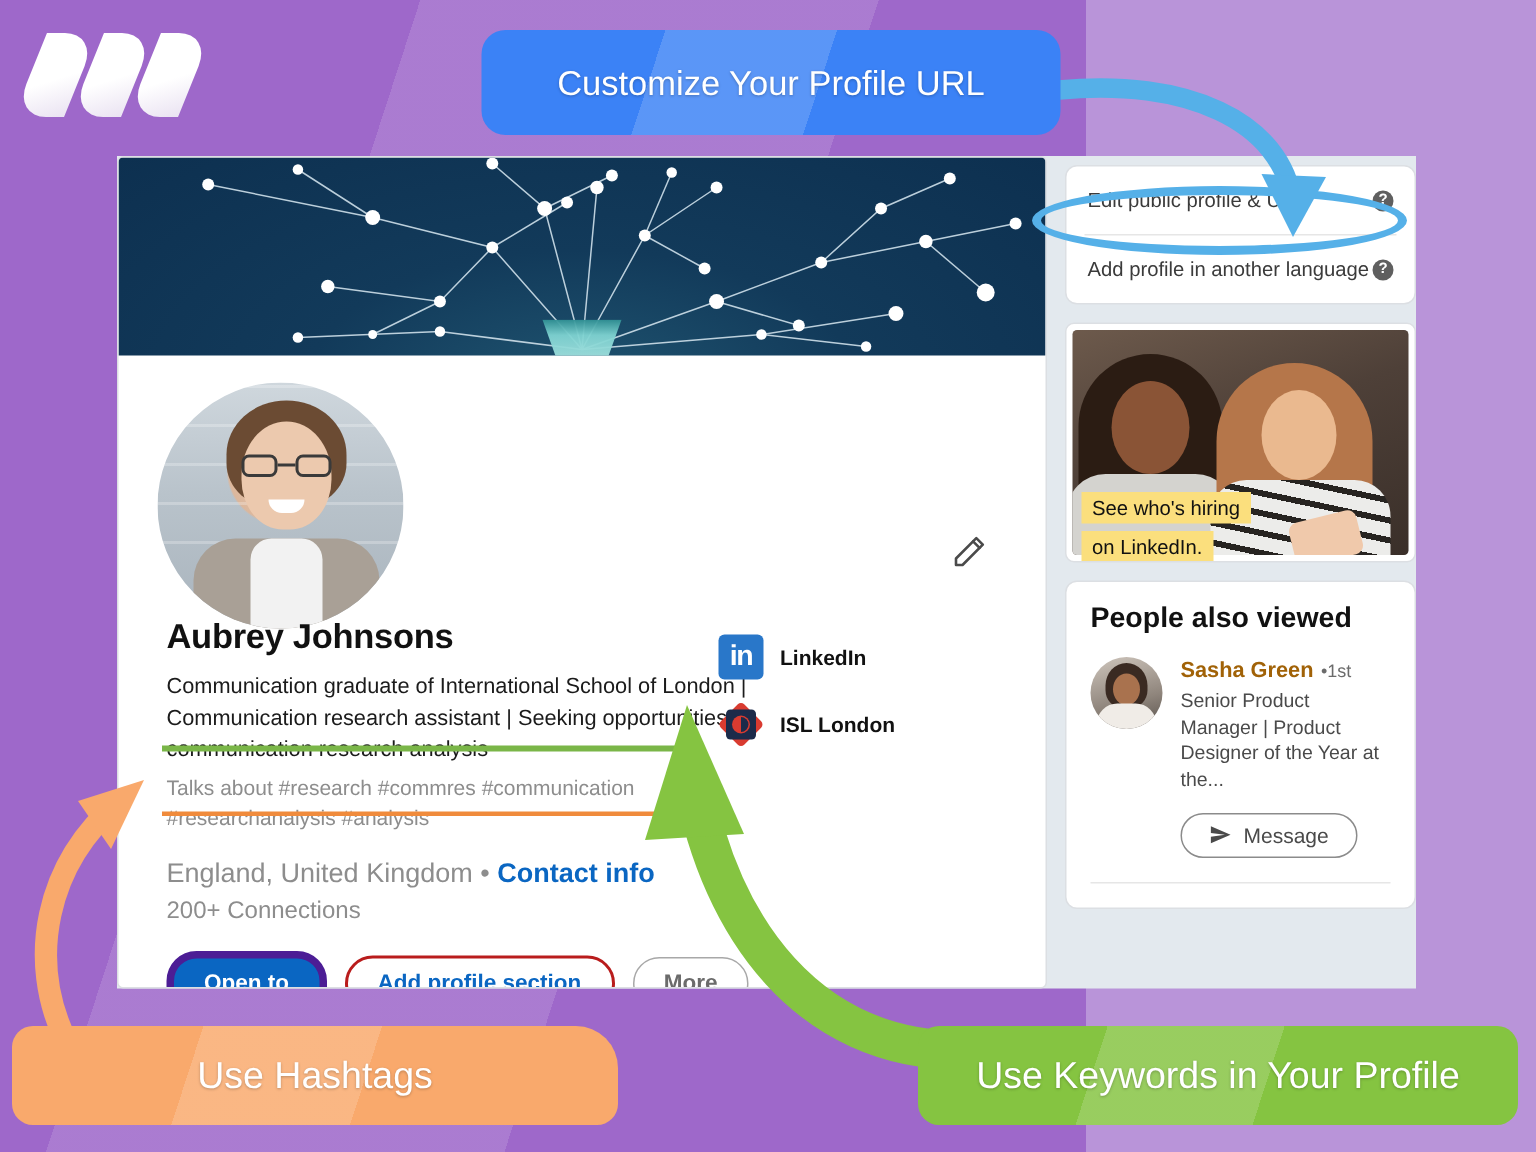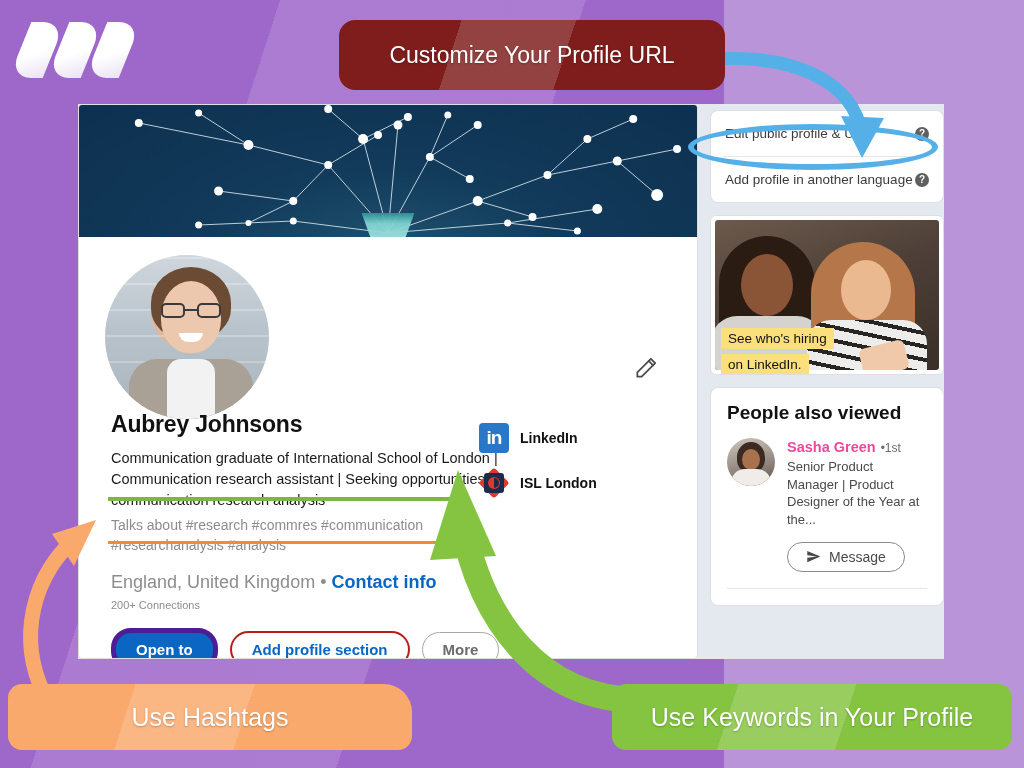--- a/index.html
+++ b/index.html
@@ -102,21 +102,21 @@
   .pname { font-size: 23px; font-weight: bold; color: #111; letter-spacing: -.2px; }
   .pheadline {
     margin-top: 10px; font-size: 14.5px; color: #1b1b1b; line-height: 1.44;
     max-width: 400px;
   }
   .pabout {
     margin-top: 5px; font-size: 14px; color: #8d8d8d; line-height: 1.42; max-width: 330px;
   }
   .ploc { margin-top: 17px; font-size: 18px; color: #8d8d8d; }
   .ploc .link { color: #0a66c2; font-weight: bold; }
-  .pconn { margin-top: 6px; font-size: 11px; color: #8d8d8d; }
+  .pconn { margin-top: 6px; font-size: 16px; color: #8d8d8d; }
   .pbtns { margin-top: 17px; display: flex; gap: 12px; align-items: center; }
   .btn { border-radius: 20px; font-size: 15px; font-weight: bold; padding: 8px 20px; cursor: pointer; white-space: nowrap; }
   .btn-primary { background: #0a66c2; color: #fff; border: 5px solid #4c1d95; }
   .btn-outline { background: #fff; color: #0a66c2; border: 2px solid #b91c1c; }
   .btn-ghost { background: #fff; color: #6b6b6b; border: 1px solid #a8a8a8; font-weight: bold; }
 
   
   .companies { position: absolute; right: 48px; top: 318px; width: 170px; }
   .comp-row { display: flex; align-items: center; gap: 11px; margin-bottom: 15px; }
   .comp-name { font-size: 14px; font-weight: bold; color: #111; text-align: center; }
@@ -153,43 +153,43 @@
   .ad-hl2 { left:10px; top:138px; }
 
   .pav-card { margin-top: 12px; padding: 14px 16px 16px; }
   .pav-title { font-size: 19px; font-weight: bold; color:#111; }
   .pav-row { display:flex; gap:12px; margin-top: 14px; }
   .pav-photo { width:48px; height:48px; border-radius:50%; flex:none; overflow:hidden;
     background: linear-gradient(165deg,#cfc6bd 0%, #8f857c 60%, #57504b 100%); position:relative; }
   .pav-photo .h { position:absolute; left:10px; top:4px; width:28px; height:30px; border-radius:50% 50% 40% 40%; background:#3a2a22; }
   .pav-photo .f { position:absolute; left:15px; top:11px; width:18px; height:21px; border-radius:50%; background:#a9724e; }
   .pav-photo .b { position:absolute; left:4px; top:31px; width:40px; height:22px; border-radius:14px 14px 0 0; background:#f0ece7; }
-  .pav-name { font-size:14.5px; font-weight:bold; color:#ec4899; display:inline; }
+  .pav-name { font-size:14.5px; font-weight:bold; color:#a16207; display:inline; }
   .pav-deg { font-size:12px; color:#6b6b6b; margin-left:5px; }
   .pav-desc { font-size:13px; color:#4a4a4a; line-height:1.36; margin-top:2px; }
   .msg-btn { margin-top:13px; margin-left:60px; display:inline-flex; align-items:center; gap:8px;
     border:1px solid #8b8b8b; color:#4a4a4a; background:#fff;
     border-radius:18px; padding:6px 18px; font-size:14px; cursor:pointer; }
   .pav-foot { margin-top:16px; height:1px; background:#e6e6e6; }
 
   
   .callout {
     position: absolute; color:#fff; display:flex; align-items:center; justify-content:center;
     text-shadow: 0 1px 2px rgba(0,0,0,.25);
     overflow:hidden;
   }
   .callout .sheen {
     position:absolute; inset:0;
     background: linear-gradient(108deg, rgba(255,255,255,0) 0 30%, rgba(255,255,255,.16) 30% 58%, rgba(255,255,255,0) 58% 100%);
     pointer-events:none;
   }
   .callout span { position:relative; z-index:1; }
   .co-top {
-    left: 339px; top: 20px; width: 386px; height: 70px;
-    background: #7f1d1d; border-radius: 16px 16px 16px 16px;
+    left: 321px; top: 20px; width: 386px; height: 70px;
+    background: #3b82f6; border-radius: 16px 16px 16px 16px;
     font-size: 23px;
   }
   .co-left {
     left: 8px; top: 684px; width: 404px; height: 66px;
     background: #f9a96c; border-radius: 14px 28px 14px 14px;
     font-size: 25px;
   }
   .co-right {
     left: 612px; top: 684px; width: 400px; height: 66px;
     background: #85c441; border-radius: 14px 14px 14px 14px;

